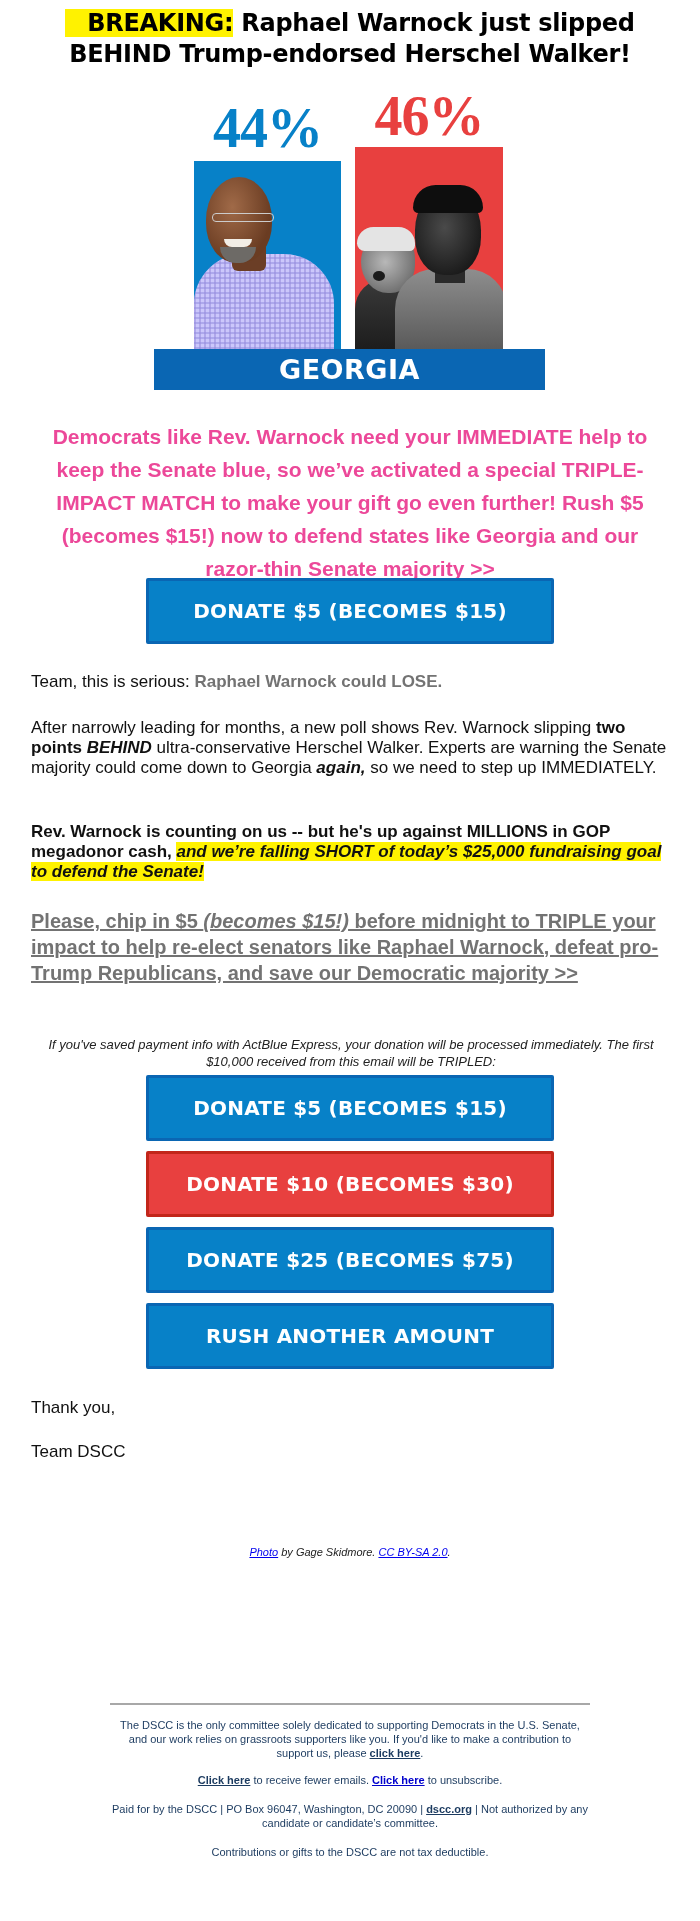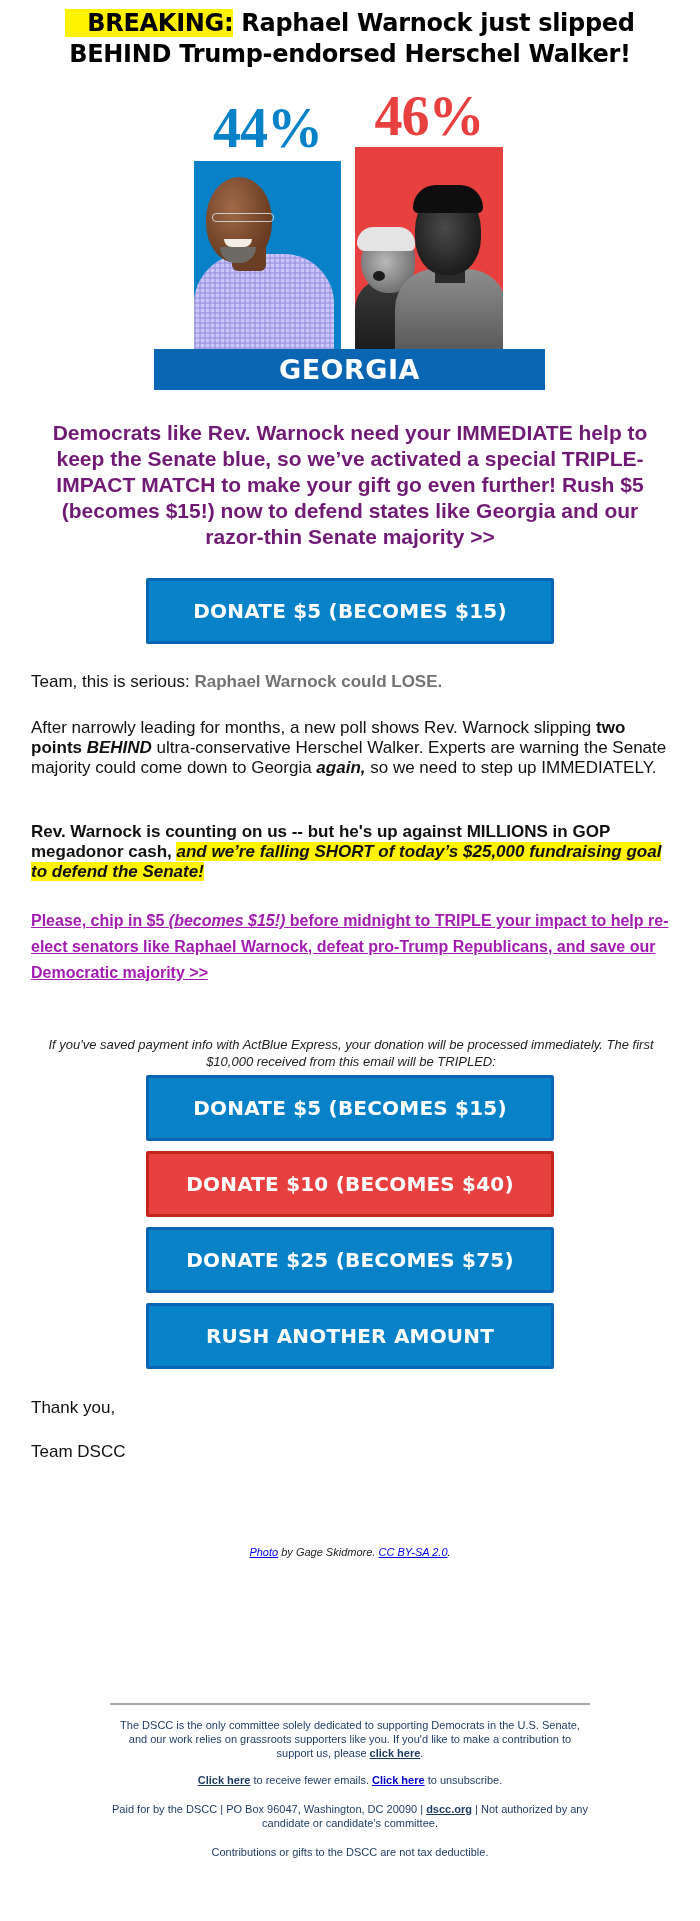--- a/index.html
+++ b/index.html
@@ -30,30 +30,30 @@
 
   .trump-body { left: 0; bottom: 0; width: 70px; height: 70px; background: linear-gradient(#3a3a3a, #1d1d1d); border-radius: 30px 30px 0 0; }
   .trump-head { left: 6px; top: 84px; width: 54px; height: 62px; background: radial-gradient(ellipse at 45% 50%, #b8b8b8, #6e6e6e 75%); border-radius: 50% 45% 45% 50%; }
   .trump-hair { left: 2px; top: 80px; width: 58px; height: 24px; background: #e4e4e4; border-radius: 30px 30px 10px 14px; }
   .trump-mouth { left: 18px; top: 124px; width: 12px; height: 10px; background: #1b1b1b; border-radius: 50%; }
   .walker-body { left: 40px; bottom: 0; width: 112px; height: 80px; background: linear-gradient(#8e8e8e, #5a5a5a); border-radius: 40px 40px 0 0; }
   .walker-neck { left: 80px; bottom: 66px; width: 30px; height: 24px; background: #2a2a2a; }
   .walker-head { left: 60px; top: 42px; width: 66px; height: 86px; background: radial-gradient(ellipse at 45% 45%, #4a4a4a, #1a1a1a 75%); border-radius: 48% 48% 44% 44%; }
   .walker-hair { left: 58px; top: 38px; width: 70px; height: 28px; background: #0e0e0e; border-radius: 34px 34px 8px 8px; }
 
-  .intro { left: 30px; top: 420px; width: 640px; text-align: center; font-weight: bold; font-size: 21px; line-height: 26px; color: #701a75; }
+  .intro { left: 30px; top: 420px; width: 640px; text-align: center; font-weight: bold; font-size: 21px; line-height: 33px; color: #ec4899; }
 
   .btn { display: block; position: absolute; left: 146px; width: 408px; height: 66px; color: #fff; text-decoration: none; text-align: center; font-family: "DejaVu Sans", sans-serif; font-weight: bold; font-size: 20px; line-height: 60px; border: 3px solid #0a66b3; background: #0781c8; border-radius: 2px; letter-spacing: 0.2px; }
   .btn.red { background: #e8403f; border-color: #c2261a; }
 
   .p { left: 31px; width: 640px; font-size: 17px; line-height: 20px; color: #111; }
   .red-text { color: #737373; font-weight: bold; }
   .yl { background: #fff200; font-style: italic; font-weight: bold; }
 
-  .cta-link { left: 31px; top: 908px; width: 645px; font-size: 16px; line-height: 26px; font-weight: bold; color: #a21caf; text-decoration: underline; }
+  .cta-link { left: 31px; top: 908px; width: 645px; font-size: 20px; line-height: 26px; font-weight: bold; color: #737373; text-decoration: underline; }
   .cta-link i { font-weight: bold; }
 
   .note { left: 31px; top: 1036px; width: 640px; text-align: center; font-size: 13px; line-height: 17px; font-style: italic; color: #222; }
 
   .credit { left: 0; top: 1546px; width: 700px; text-align: center; font-size: 11px; font-style: italic; color: #222; }
   .credit a { color: #0000ee; }
 
   .divider { left: 110px; top: 1703px; width: 480px; height: 2px; background: #a8a8a8; }
   .foot { left: 110px; width: 480px; text-align: center; font-size: 11px; line-height: 14px; color: #1b3a5f; }
   .foot a { color: #1b3a5f; font-weight: bold; text-decoration: underline; }
@@ -119,21 +119,21 @@
 </div>
 
 <a href="#" class="abs cta-link">
   <span>Please, chip in $5 </span><i>(becomes $15!)</i><span> before midnight to TRIPLE your impact to help re-elect senators like Raphael Warnock, defeat pro-Trump Republicans, and save our Democratic majority &gt;&gt;</span>
 </a>
 
 <div class="abs note">If you've saved payment info with ActBlue Express, your donation will be processed immediately. The first $10,000 received from this email will be TRIPLED:</div>
 
 
 <a href="#" class="btn" style="top:1075px;">DONATE $5 (BECOMES $15)</a>
-<a href="#" class="btn red" style="top:1151px;">DONATE $10 (BECOMES $40)</a>
+<a href="#" class="btn red" style="top:1151px;">DONATE $10 (BECOMES $30)</a>
 <a href="#" class="btn" style="top:1227px;">DONATE $25 (BECOMES $75)</a>
 <a href="#" class="btn" style="top:1303px;">RUSH ANOTHER AMOUNT</a>
 
 
 <div class="abs p" style="top:1398px;">Thank you,</div>
 <div class="abs p" style="top:1442px;">Team DSCC</div>
 
 
 <div class="abs credit">
   <a href="#">Photo</a><span> by Gage Skidmore. </span><a href="#">CC BY-SA 2.0</a><span>.</span>

